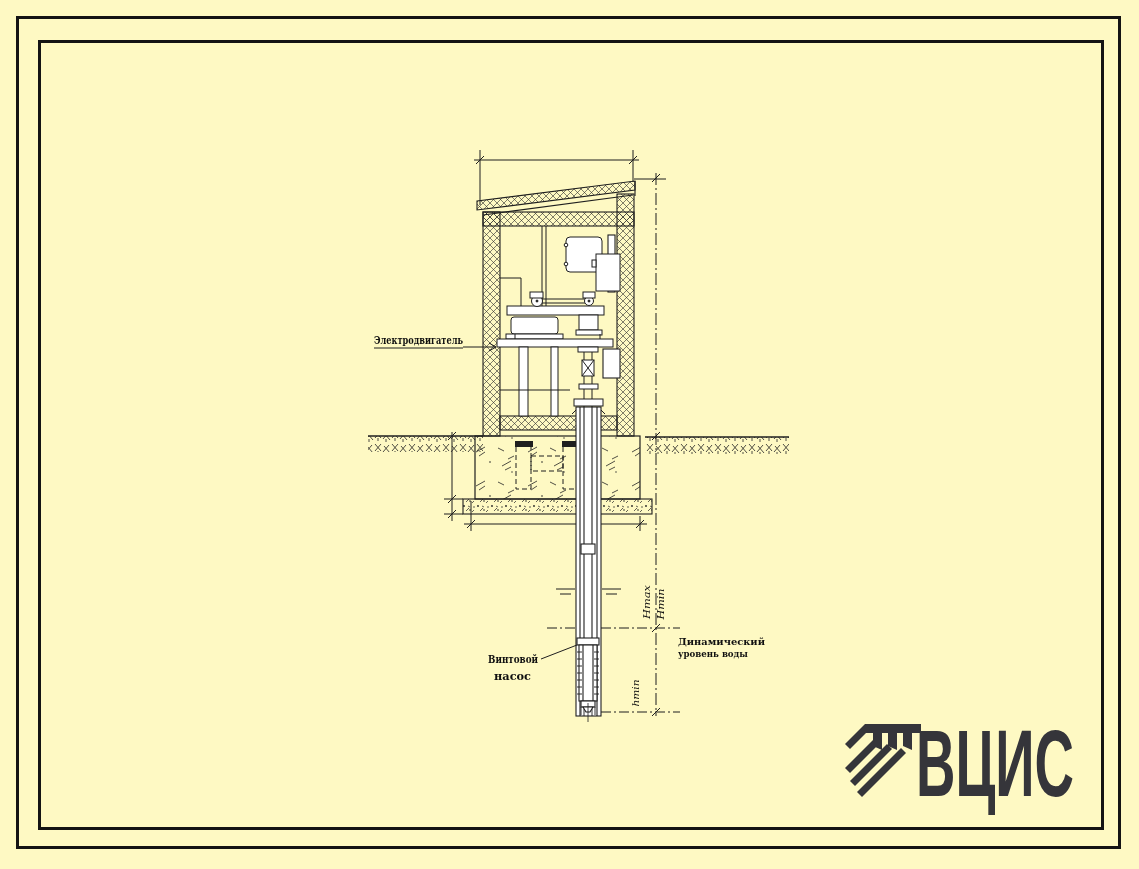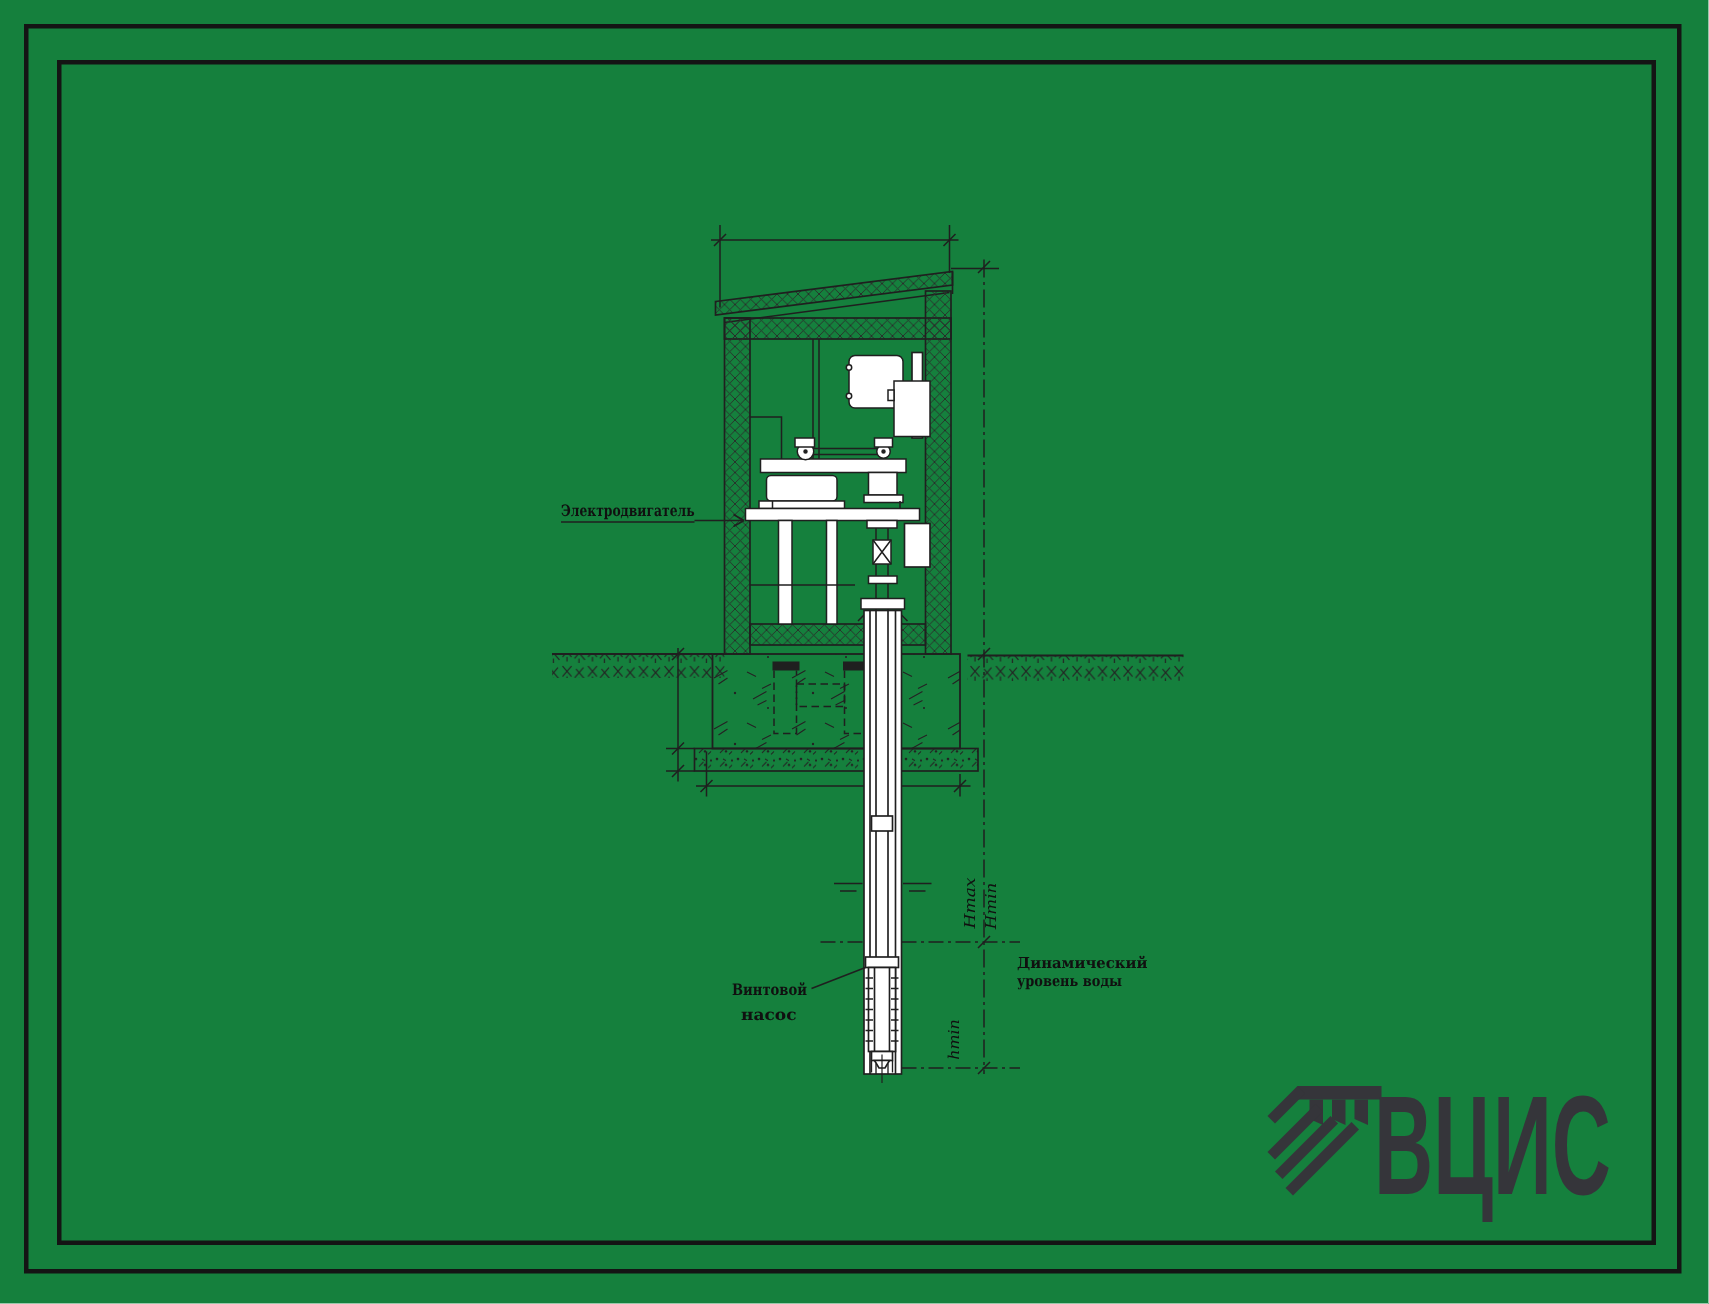--- a/index.html
+++ b/index.html
@@ -1,16 +1,16 @@
 <!DOCTYPE html>
 <html><head>
 <meta charset="utf-8">
 <style>
   html,body{margin:0;padding:0;background:#ffffff;}
-  .page{position:relative;width:1139px;height:869px;background:#15803d;overflow:hidden;
+  .page{position:relative;width:1139px;height:869px;background:#fef9c3;overflow:hidden;
         font-family:"DejaVu Serif", serif;}
   .outer-frame{position:absolute;left:16px;top:16px;width:1105px;height:833px;
         border:3px solid #141414;box-sizing:border-box;}
   .inner-frame{position:absolute;left:38px;top:40px;width:1066px;height:790px;
         border:3px solid #141414;box-sizing:border-box;}
   svg{position:absolute;left:0;top:0;}
   svg text{fill:#101010;}
   .callout{font-family:"DejaVu Serif", serif;font-weight:bold;font-size:10.5px;}
   .callout-small{font-family:"DejaVu Serif", serif;font-weight:bold;font-size:10px;}
   .dim-label{font-family:"DejaVu Serif", serif;font-style:italic;font-size:10px;}

